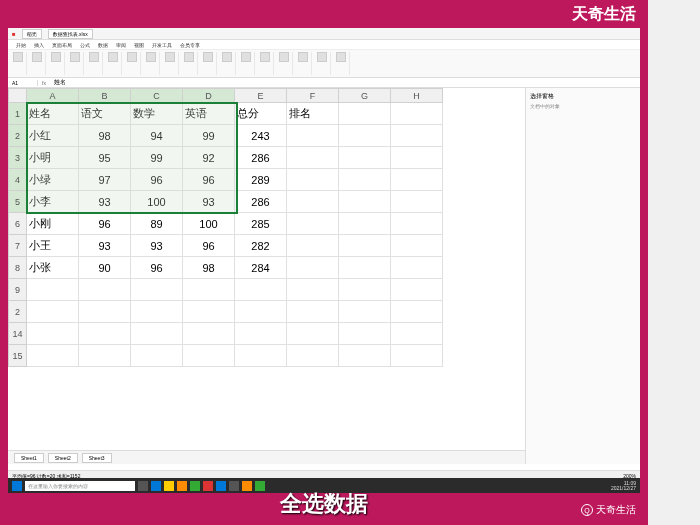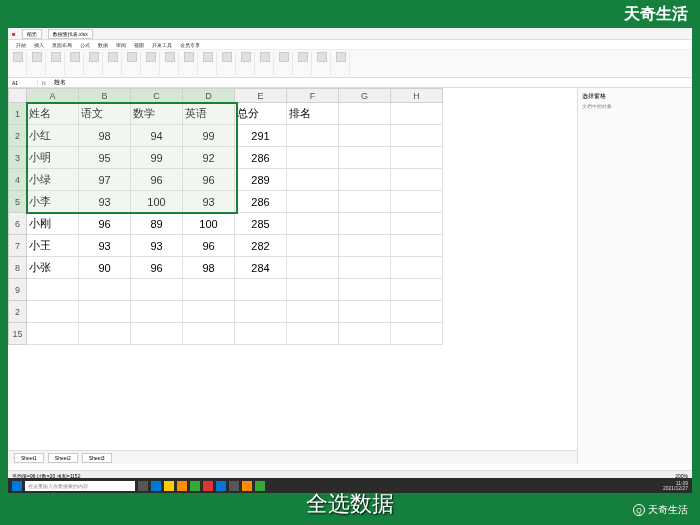--- a/index.html
+++ b/index.html
@@ -1,17 +1,17 @@
 <!DOCTYPE html>
 <html><head>
 <meta charset="utf-8">
 <style>
 *{margin:0;padding:0;box-sizing:border-box;font-family:"Microsoft YaHei",Arial,sans-serif}
 body{width:700px;height:525px;background:#f0f0f0;position:relative;overflow:hidden}
-.monitor{width:700px;height:525px;background:#15803d;position:relative}
+.monitor{width:648px;height:525px;background:#be185d;position:relative}
 .screen{position:absolute;top:28px;left:8px;right:8px;bottom:45px;background:#fff;overflow:hidden}
 .titlebar{height:12px;background:#f5f5f5;border-bottom:1px solid #ddd;display:flex;align-items:center;font-size:6px;padding:0 4px;gap:6px}
 .titlebar .tab{background:#fff;padding:1px 4px;border:1px solid #ccc;font-size:5px}
 .ribbon-tabs{height:10px;background:#fff;display:flex;gap:8px;padding:0 8px;font-size:5px;align-items:center;border-bottom:1px solid #eee;color:#333}
 .ribbon{height:28px;background:#f9f9f9;border-bottom:1px solid #ddd;display:flex;gap:2px;padding:2px;font-size:4px;overflow:hidden}
 .ribbon-group{display:flex;flex-direction:column;align-items:center;padding:0 3px;border-right:1px solid #e8e8e8;gap:1px}
 .ribbon-icon{width:10px;height:10px;background:#e0e0e0;border:1px solid #ccc}
 .formula-bar{height:10px;display:flex;align-items:center;border-bottom:1px solid #ddd;font-size:6px}
 .cell-ref{width:30px;border-right:1px solid #ddd;padding:0 4px;font-size:5px}
 .fx{padding:0 4px;color:#666;font-size:5px}
@@ -30,21 +30,21 @@
 .grid th.col.sel{background:#d4e8d4}
 .grid th.row.sel{background:#d4e8d4}
 .selection{position:absolute;border:2px solid #1a7f37;background:rgba(200,220,200,0.25);pointer-events:none}
 .sheet-tabs{position:absolute;bottom:0;left:0;right:0;height:14px;background:#f5f5f5;border-top:1px solid #ddd;display:flex;align-items:center;font-size:5px;padding:0 6px;gap:4px}
 .sheet-tab{padding:1px 6px;background:#fff;border:1px solid #ccc;font-size:5px}
 .statusbar{position:absolute;bottom:0;left:0;right:0;height:10px;background:#f0f0f0;border-top:1px solid #ddd;font-size:5px;display:flex;align-items:center;padding:0 4px;justify-content:space-between}
 .taskbar{position:absolute;bottom:32px;left:8px;right:8px;height:15px;background:#2b2b2b;display:flex;align-items:center;padding:0 4px;gap:3px}
 .taskbar-icon{width:10px;height:10px;background:#555}
 .tb-blue{background:#0078d7}.tb-ora{background:#ff8c00}.tb-grn{background:#3a3}.tb-red{background:#d33}.tb-yel{background:#fc0}
 .search-box{width:110px;height:10px;background:#fff;font-size:5px;display:flex;align-items:center;padding:0 3px;color:#888}
-.caption{position:absolute;bottom:6px;left:0;right:0;text-align:center;color:#fff;font-size:22px;font-weight:normal;text-shadow:1px 1px 2px #000}
+.caption{position:absolute;bottom:6px;left:0;right:0;text-align:center;color:#fff;font-size:22px;font-weight:bold;text-shadow:1px 1px 2px #000}
 .watermark-tr{position:absolute;top:4px;right:12px;color:#fff;font-size:16px;font-weight:bold}
 .watermark-br{position:absolute;bottom:8px;right:12px;color:#fff;font-size:10px;display:flex;align-items:center;gap:3px}
 .wm-circle{width:12px;height:12px;border:1px solid #fff;border-radius:50%;display:flex;align-items:center;justify-content:center;font-size:7px}
 .clock{color:#ddd;font-size:5px;text-align:right;margin-left:auto;line-height:1}
 </style>
 </head>
 <body>
 
 <div class="monitor">
   <div class="watermark-tr">天奇生活</div>
@@ -153,21 +153,21 @@
             <td class="txt">排名</td>
             <td></td>
                 <td></td>
               </tr>
           <tr>
                 <th class="row sel">2</th>
             <td class="txt">小红</td>
             <td class="num">98</td>
             <td class="num">94</td>
             <td class="num">99</td>
-            <td class="num">291</td>
+            <td class="num">243</td>
             <td></td>
                 <td></td>
                 <td></td>
               </tr>
           <tr>
                 <th class="row sel">3</th>
             <td class="txt">小明</td>
             <td class="num">95</td>
             <td class="num">99</td>
             <td class="num">92</td>
@@ -237,20 +237,31 @@
                 <td></td>
                 <td></td>
                 <td></td>
                 <td></td>
                 <td></td>
                 <td></td>
                 <td></td>
               </tr>
           <tr>
                 <th class="row">2</th>
+                <td></td>
+                <td></td>
+                <td></td>
+                <td></td>
+                <td></td>
+                <td></td>
+                <td></td>
+                <td></td>
+              </tr>
+          <tr>
+                <th class="row">14</th>
                 <td></td>
                 <td></td>
                 <td></td>
                 <td></td>
                 <td></td>
                 <td></td>
                 <td></td>
                 <td></td>
               </tr>
           <tr>

